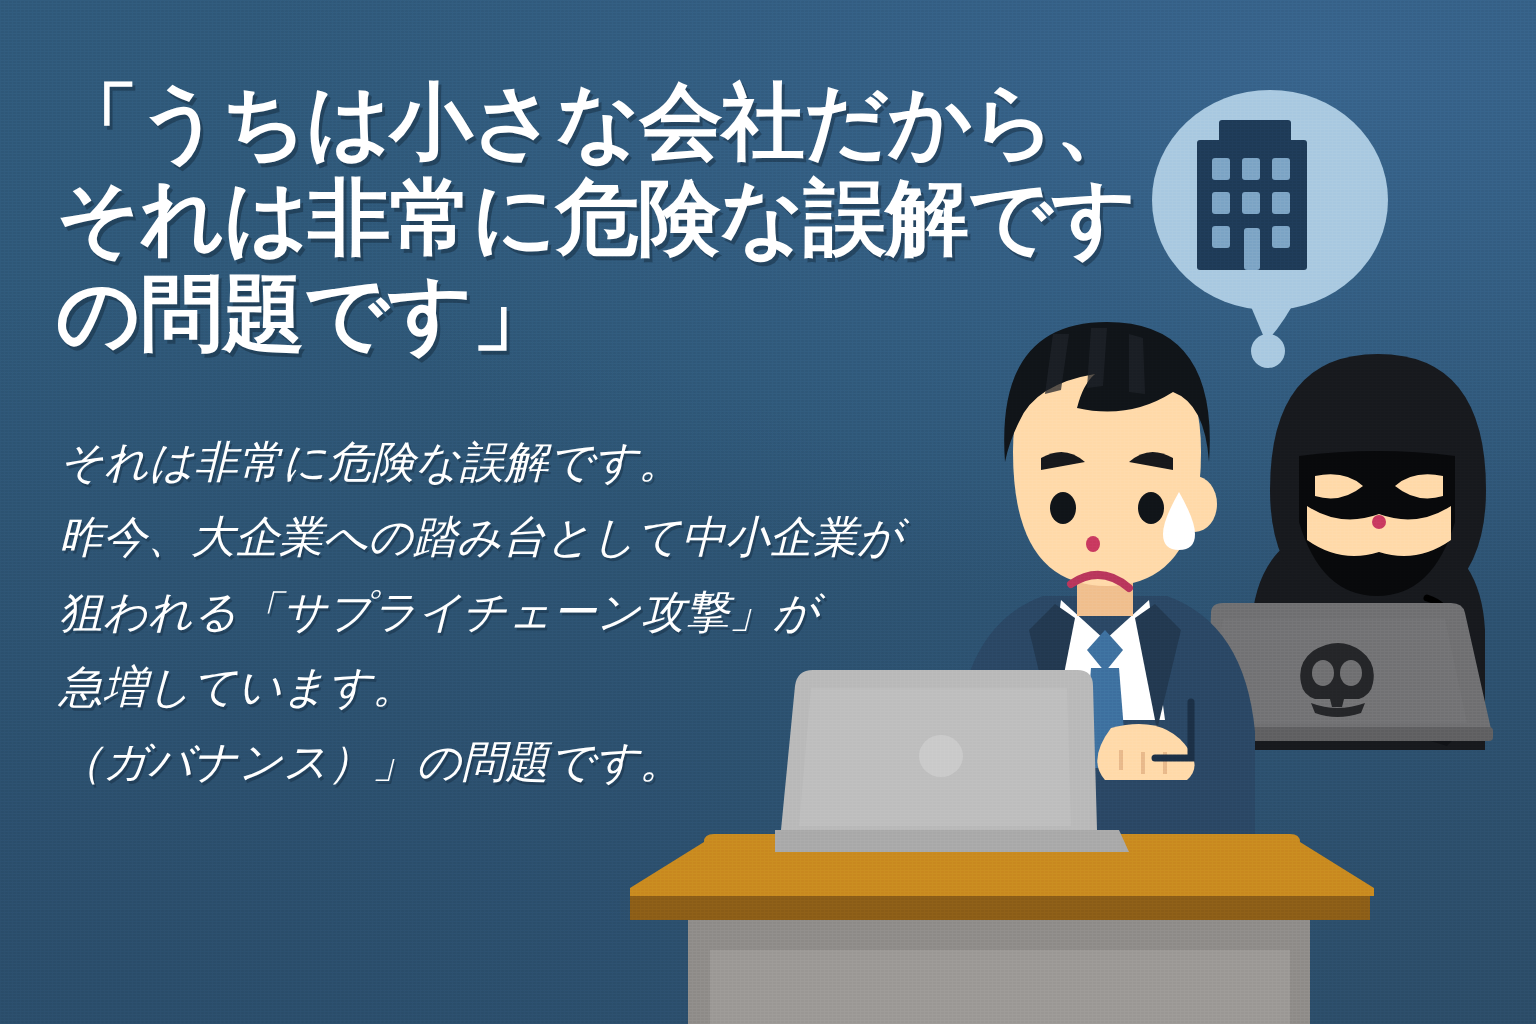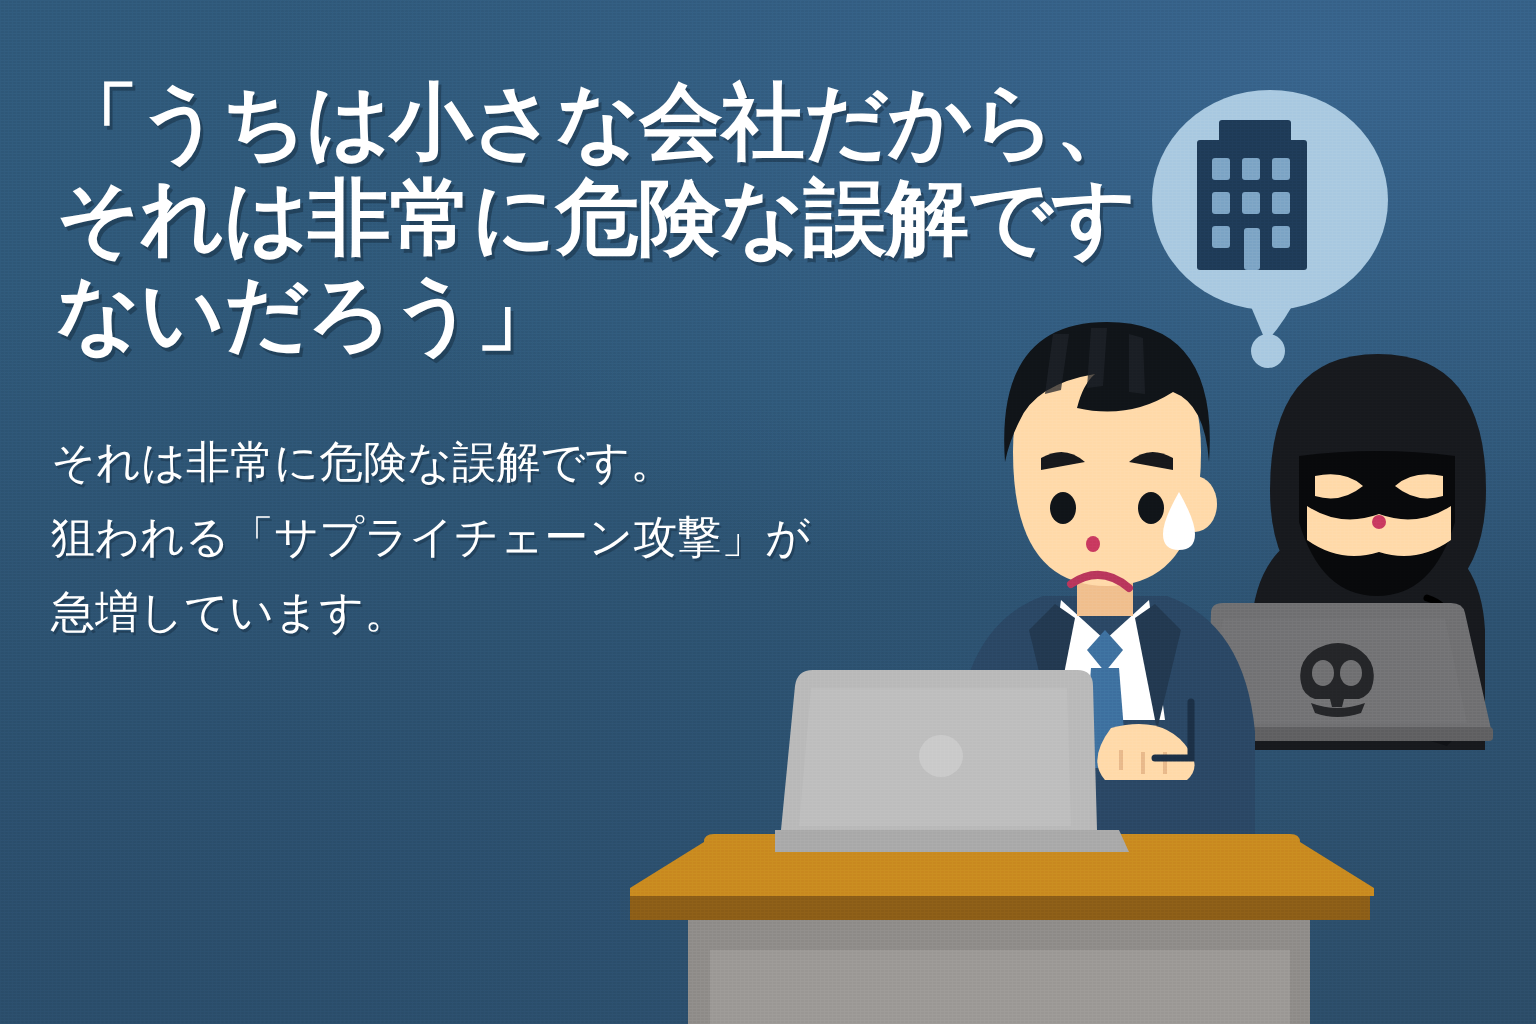--- a/index.html
+++ b/index.html
@@ -44,24 +44,25 @@
     color: #ffffff;
     font-size: 83px;
     font-weight: 700;
     line-height: 96px;
     letter-spacing: -1px;
     white-space: nowrap;
     text-shadow: 3px 4px 0 rgba(14,32,48,.40);
   }
   #body-copy {
     position: absolute;
-    left: 51px;
+    left: 59px;
     top: 424px;
     width: 950px;
     z-index: 40;
+    font-style: italic;
   }
   .bd-line {
     color: #ffffff;
     font-size: 44px;
     font-weight: 500;
     line-height: 75px;
     letter-spacing: 0px;
     white-space: nowrap;
     text-shadow: 2px 3px 0 rgba(14,32,48,.35);
   }
@@ -221,23 +222,25 @@
       <path d="M10 90 l740 0 l0 8 l-740 0 z" fill="#c8881f"></path>
       <path d="M10 96 l740 0 l0 24 l-740 0 z" fill="#8a5c17"></path>
       <path d="M68 120 l622 0 l0 110 l-622 0 z" fill="#8d8a87"></path>
       <path d="M90 150 l580 0 l0 80 l-580 0 z" fill="#9a9794"></path>
     </svg>
   </div>
 
   <div id="headline">
     <div class="hl-line">「うちは小さな会社だから、</div>
     <div class="hl-line">それは非常に危険な誤解です</div>
-    <div class="hl-line">ないだろう」</div>
+    <div class="hl-line">の問題です」</div>
   </div>
 
   <div id="body-copy">
     <div class="bd-line">それは非常に危険な誤解です。</div>
+    <div class="bd-line">昨今、大企業への踏み台として中小企業が</div>
     <div class="bd-line">狙われる「サプライチェーン攻撃」が</div>
     <div class="bd-line">急増しています。</div>
+    <div class="bd-line">（ガバナンス）」の問題です。</div>
   </div>
 
   <div id="grain"></div>
 </div>
 
 </body></html>

